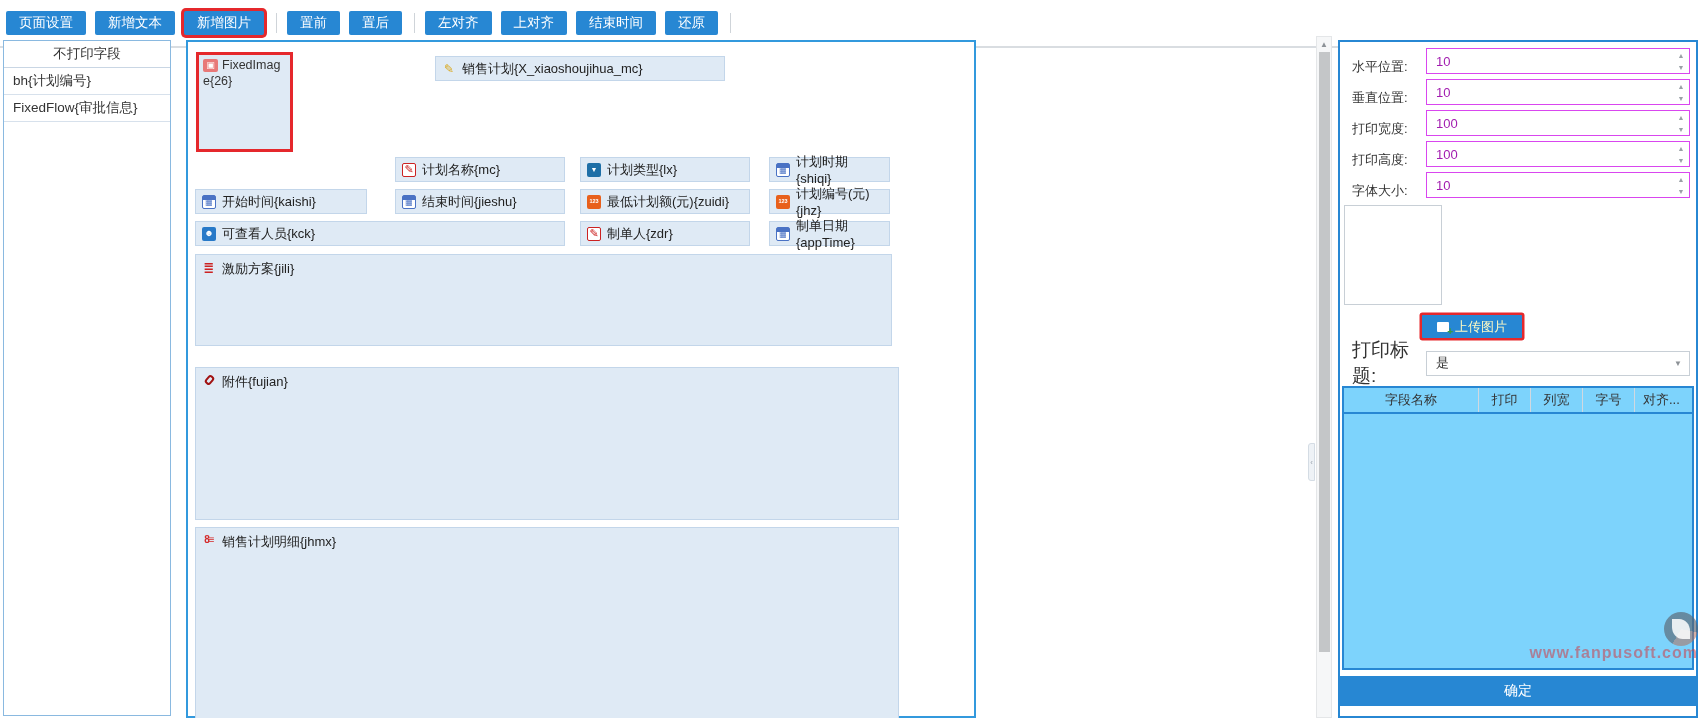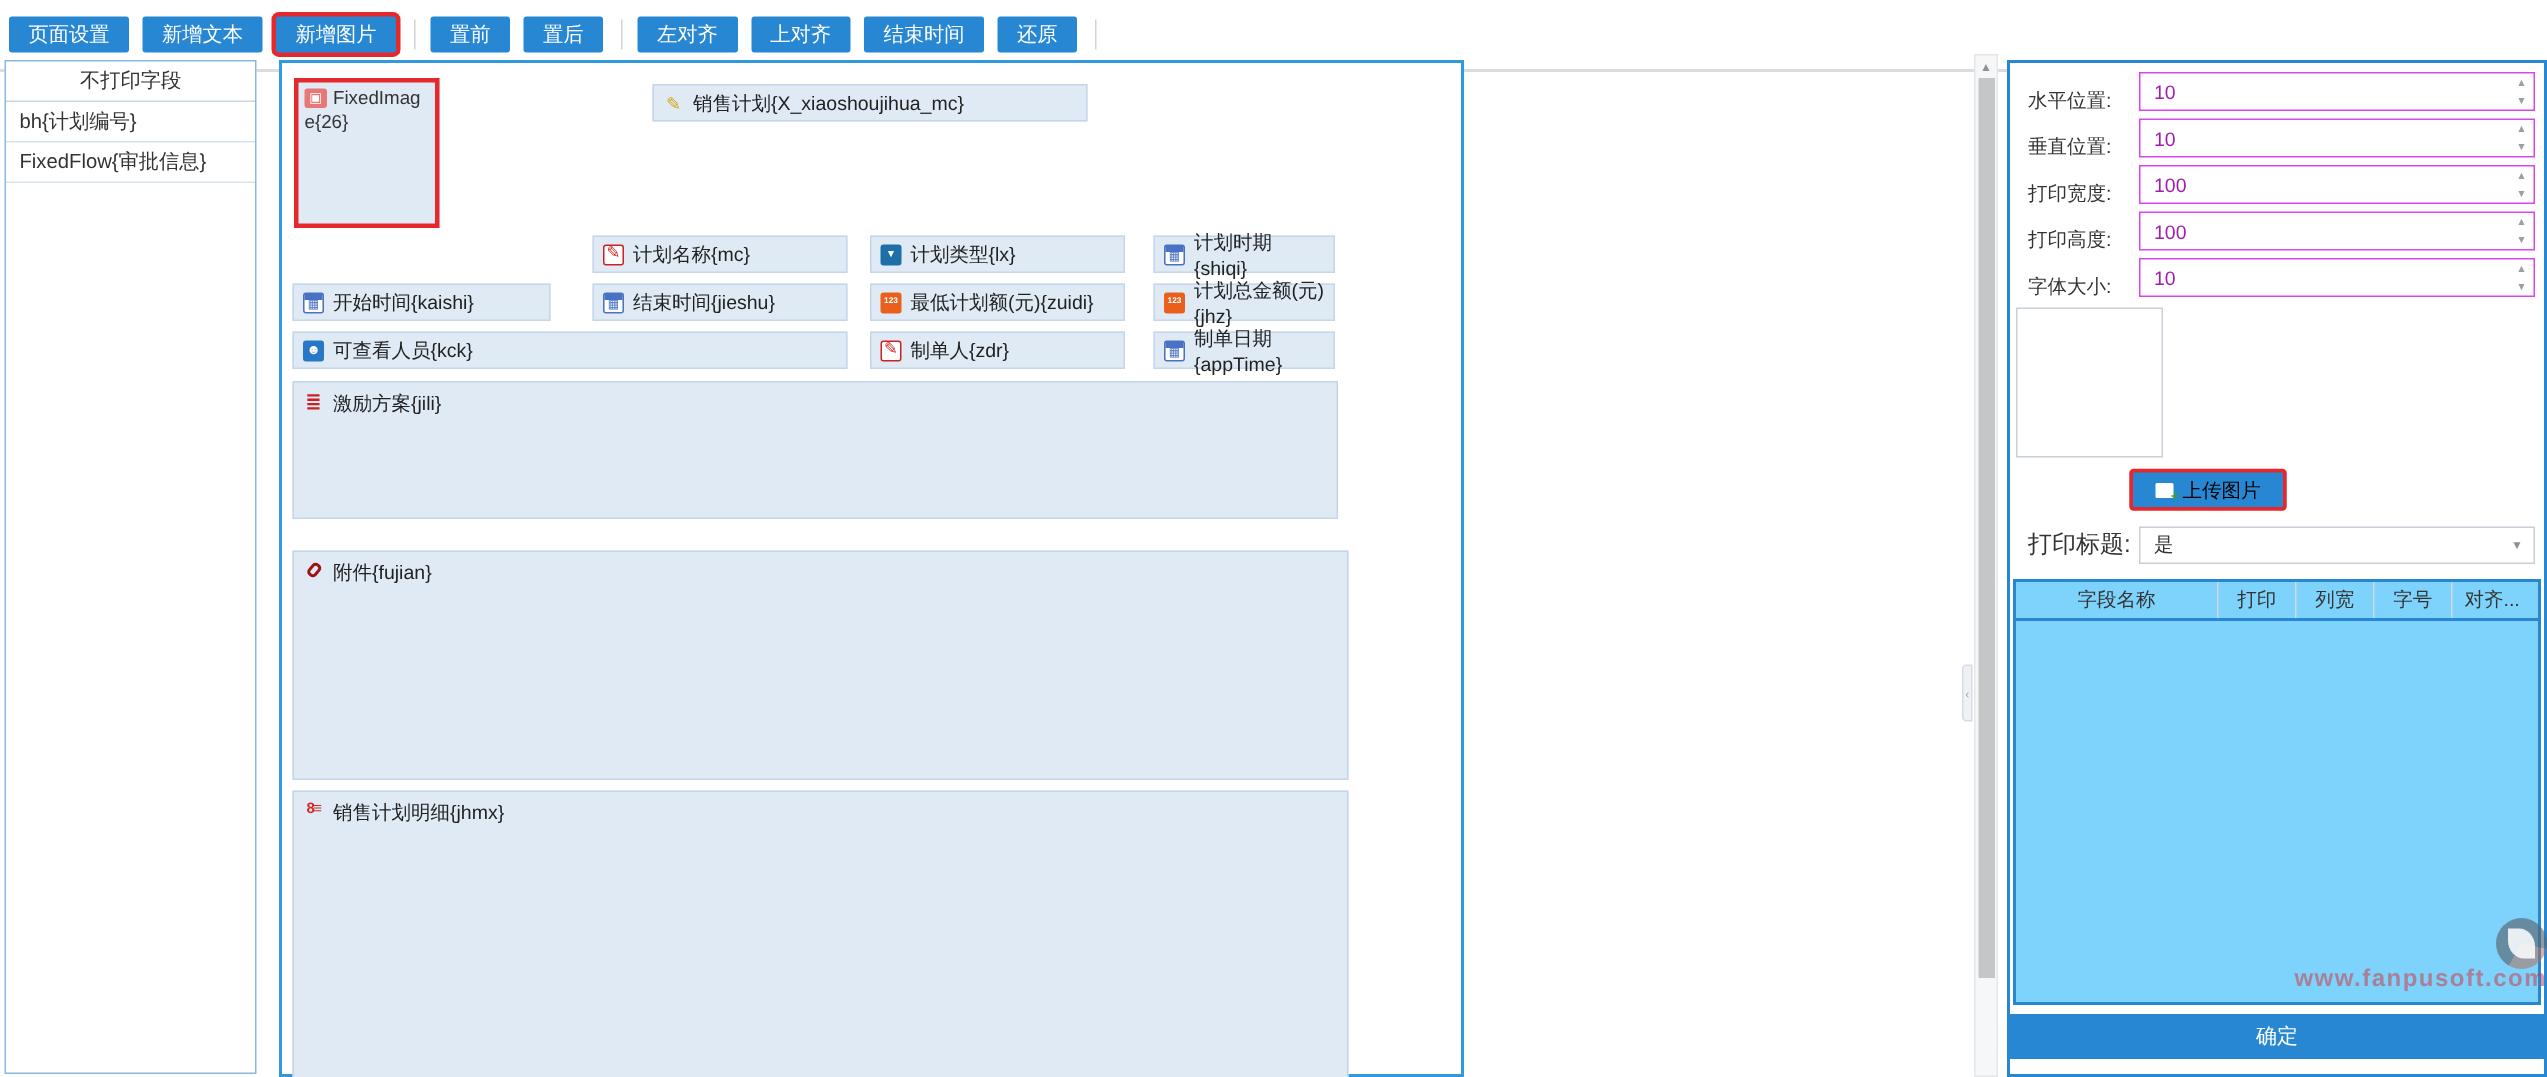--- a/index.html
+++ b/index.html
@@ -97,29 +97,29 @@
 
   .radios { display:flex; margin:8px 6px 10px 12px; gap:0; }
   .radio { display:flex; align-items:center; gap:6px; width:107px; cursor:pointer; font-size:13px; }
   .rdot { width:14px; height:14px; border-radius:50%; border:1px solid #9aa4ae; background:#fff; flex:none; }
   .radio.checked .rdot { border:2px solid #2787d3; position:relative; }
   .radio.checked .rdot::after { content:""; position:absolute; left:2px; top:2px;
                                 width:6px; height:6px; border-radius:50%; background:#2787d3; }
 
   .preview { width:98px; height:100px; border:1px solid #c8cfd6; background:#fff; margin:2px 0 10px 4px; }
 
-  .upload-btn { margin:0 0 12px 82px; width:100px; height:23px; background:#2787d3; color:#000000;
+  .upload-btn { margin:0 0 12px 82px; width:100px; height:23px; background:#2787d3; color:#fef9c3;
                 font-size:13px; display:flex; align-items:center; justify-content:center; gap:6px;
                 box-shadow:0 0 0 2.5px #e5282c; cursor:pointer; border-radius:1px; }
   .upload-ic { width:12px; height:10px; background:#fff; border-radius:1px; position:relative; flex:none; }
   .upload-ic::after { content:"+"; position:absolute; right:-4px; bottom:-5px; color:#3a9e3a;
                       font-size:10px; font-weight:bold; }
 
   .drow { display:flex; align-items:center; margin:0 6px 10px 12px; height:26px; }
-  .drow .plabel { width:74px; font-size:16px; flex:none; }
+  .drow .plabel { width:74px; font-size:19px; flex:none; }
   .dropdown { position:relative; flex:1; height:25px; border:1px solid #c8cfd6; background:#fff;
               display:flex; align-items:center; padding-left:9px; font-size:13px; cursor:pointer; }
   .dropdown .caret { position:absolute; right:7px; font-size:8px; color:#8d9297; }
 
   .ptable { margin:0 2px; border:2px solid #2787d3; flex:1; display:flex; flex-direction:column;
             background:#7dd3fc; }
   .ptable-head { display:flex; height:26px; border-bottom:2px solid #2787d3; align-items:stretch; }
   .pth { display:flex; align-items:center; justify-content:center; font-size:13px;
          border-right:1px solid #d0d8e0; white-space:nowrap; overflow:hidden; }
   .pth:last-child { border-right:none; }
@@ -197,21 +197,21 @@
   <div class="fbox p-jieshu">
     <span class="ic ic-cal">▦</span>
     <span>结束时间{jieshu}</span>
   </div>
   <div class="fbox p-zuidi">
     <span class="ic ic-num">123</span>
     <span>最低计划额(元){zuidi}</span>
   </div>
   <div class="fbox p-jhz">
     <span class="ic ic-num">123</span>
-    <span>计划总金额(元){jhz}</span>
+    <span>计划编号(元){jhz}</span>
   </div>
 
   <div class="fbox p-kck">
     <span class="ic ic-person">☻</span>
     <span>可查看人员{kck}</span>
   </div>
   <div class="fbox p-zdr">
     <span class="ic ic-edit">✎</span>
     <span>制单人{zdr}</span>
   </div>

